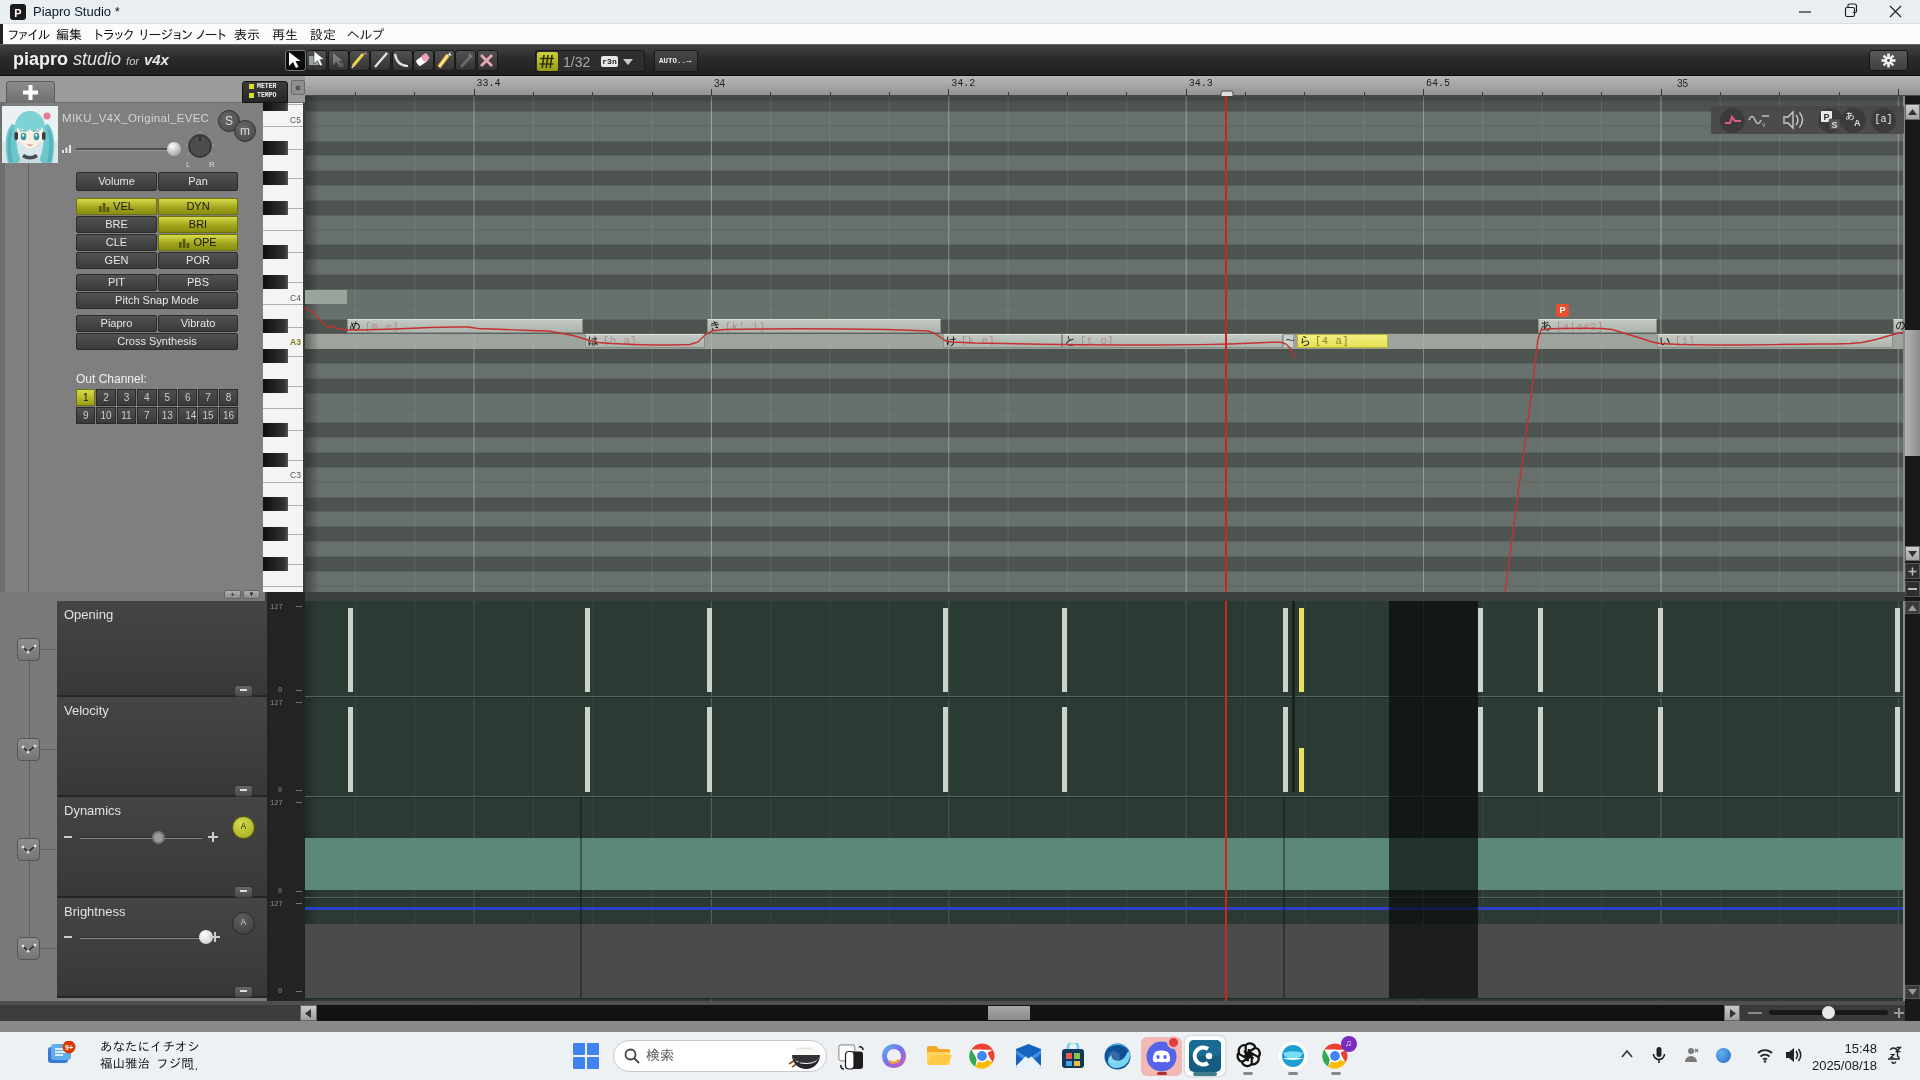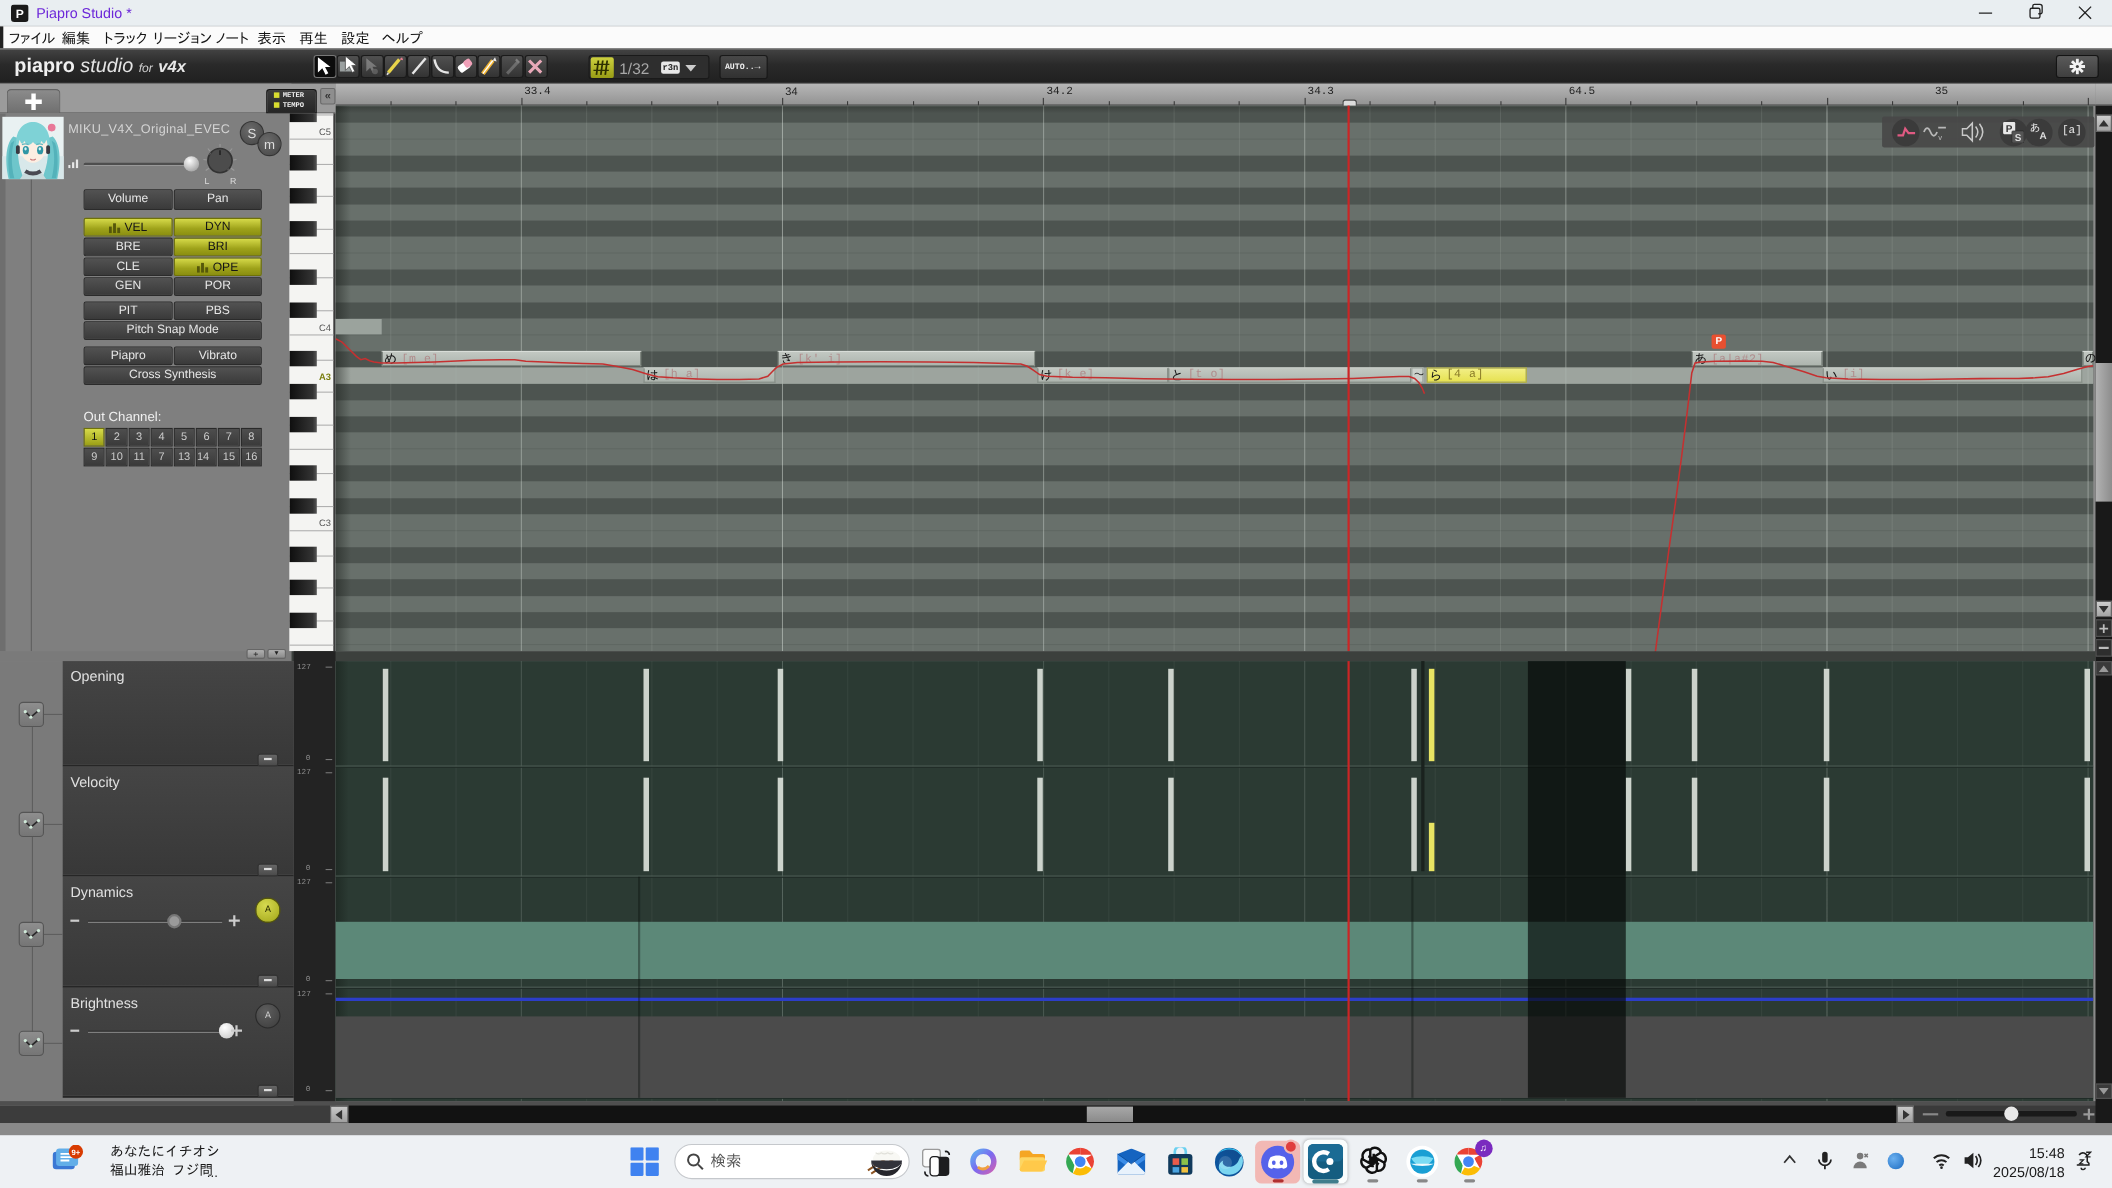--- a/index.html
+++ b/index.html
@@ -17,21 +17,21 @@
 #roll{left:305px;top:96px;width:1598px;height:496px;overflow:hidden}
 #lanes{left:305px;top:601px;width:1598px;height:400px;overflow:hidden;background:#2b3a33}
 #vscroll{left:1905px;top:96px;width:15px;height:925px;background:#191919}
 #taskbar{left:0;top:1032px;width:1920px;height:48px;background:#eef1f4}
 </style></head><body>
 <div id="titlebar" class="ab">
     <svg class="ab" style="left:10px;top:4px" width="16" height="16">
       <rect width="16" height="16" rx="3" fill="#1a1a1a"></rect>
       <text x="8" y="12.5" font-size="11" font-weight="bold" fill="#fff" text-anchor="middle" font-family="Liberation Sans">P</text>
     </svg>
-    <div class="ab" style="left:33px;top:4px;font-size:13px;color:#6d28d9">Piapro Studio *</div>
+    <div class="ab" style="left:33px;top:4px;font-size:13px;color:#0f172a">Piapro Studio *</div>
     <svg class="ab" style="left:1790px;top:0" width="130" height="24" stroke="#222" stroke-width="1.2" fill="none">
       <line x1="9" y1="12" x2="21" y2="12"></line>
       <rect x="55.5" y="7.5" width="9" height="9" rx="1.5"></rect>
       <path d="M58 7.5 v-2 a1.5 1.5 0 0 1 1.5-1.5 h5 a2 2 0 0 1 2 2 v5 a1.5 1.5 0 0 1 -1.5 1.5 h-2"></path>
       <path d="M100 6 l11 11 M111 6 l-11 11"></path>
     </svg>
   </div>
 <div id="menubar" class="ab"></div>
 <div class="ab" style="left:0;top:24px;width:3px;height:20px;background:#222"></div>
 <svg style="position:absolute;left:8.0px;top:27.5px;overflow:visible" width="43" height="17" fill="#161616">
@@ -261,21 +261,21 @@
 <div class="ab" style="left:137.2px;top:389px;width:19.4px;height:17px;background:linear-gradient(#4e4e4e,#3a3a3a);color:#ccc;border:1px solid #2a2a2a;font-size:10px;text-align:center;line-height:16px">4</div>
 <div class="ab" style="left:157.6px;top:389px;width:19.4px;height:17px;background:linear-gradient(#4e4e4e,#3a3a3a);color:#ccc;border:1px solid #2a2a2a;font-size:10px;text-align:center;line-height:16px">5</div>
 <div class="ab" style="left:178.0px;top:389px;width:19.4px;height:17px;background:linear-gradient(#4e4e4e,#3a3a3a);color:#ccc;border:1px solid #2a2a2a;font-size:10px;text-align:center;line-height:16px">6</div>
 <div class="ab" style="left:198.4px;top:389px;width:19.4px;height:17px;background:linear-gradient(#4e4e4e,#3a3a3a);color:#ccc;border:1px solid #2a2a2a;font-size:10px;text-align:center;line-height:16px">7</div>
 <div class="ab" style="left:218.8px;top:389px;width:19.4px;height:17px;background:linear-gradient(#4e4e4e,#3a3a3a);color:#ccc;border:1px solid #2a2a2a;font-size:10px;text-align:center;line-height:16px">8</div>
 <div class="ab" style="left:76.0px;top:407px;width:19.4px;height:17px;background:linear-gradient(#4e4e4e,#3a3a3a);color:#ccc;border:1px solid #2a2a2a;font-size:10px;text-align:center;line-height:16px">9</div>
 <div class="ab" style="left:96.4px;top:407px;width:19.4px;height:17px;background:linear-gradient(#4e4e4e,#3a3a3a);color:#ccc;border:1px solid #2a2a2a;font-size:10px;text-align:center;line-height:16px">10</div>
 <div class="ab" style="left:116.8px;top:407px;width:19.4px;height:17px;background:linear-gradient(#4e4e4e,#3a3a3a);color:#ccc;border:1px solid #2a2a2a;font-size:10px;text-align:center;line-height:16px">11</div>
 <div class="ab" style="left:137.2px;top:407px;width:19.4px;height:17px;background:linear-gradient(#4e4e4e,#3a3a3a);color:#ccc;border:1px solid #2a2a2a;font-size:10px;text-align:center;line-height:16px">7</div>
 <div class="ab" style="left:157.6px;top:407px;width:19.4px;height:17px;background:linear-gradient(#4e4e4e,#3a3a3a);color:#ccc;border:1px solid #2a2a2a;font-size:10px;text-align:center;line-height:16px">13</div>
-<div class="ab" style="left:178.0px;top:407px;width:19.4px;height:17px;background:linear-gradient(#4e4e4e,#3a3a3a);color:#ccc;border:1px solid #2a2a2a;font-size:10px;text-align:left;line-height:16px">14</div>
+<div class="ab" style="left:178.0px;top:407px;width:19.4px;height:17px;background:linear-gradient(#4e4e4e,#3a3a3a);color:#ccc;border:1px solid #2a2a2a;font-size:10px;text-align:right;line-height:16px">14</div>
 <div class="ab" style="left:198.4px;top:407px;width:19.4px;height:17px;background:linear-gradient(#4e4e4e,#3a3a3a);color:#ccc;border:1px solid #2a2a2a;font-size:10px;text-align:center;line-height:16px">15</div>
 <div class="ab" style="left:218.8px;top:407px;width:19.4px;height:17px;background:linear-gradient(#4e4e4e,#3a3a3a);color:#ccc;border:1px solid #2a2a2a;font-size:10px;text-align:center;line-height:16px">16</div>
 <div id="ruler" class="ab"></div>
 <div class="ab" style="left:354.8px;top:92px;width:1px;height:4px;background:#3a3a3a"></div>
 <div class="ab" style="left:414.1px;top:92px;width:1px;height:4px;background:#3a3a3a"></div>
 <div class="ab" style="left:473.5px;top:89px;width:1px;height:7px;background:#3a3a3a"></div>
 <div class="ab" style="left:532.9px;top:92px;width:1px;height:4px;background:#3a3a3a"></div>
 <div class="ab" style="left:592.2px;top:92px;width:1px;height:4px;background:#3a3a3a"></div>
 <div class="ab" style="left:651.5px;top:92px;width:1px;height:4px;background:#3a3a3a"></div>
 <div class="ab" style="left:476.5px;top:78px;font-size:10px;color:#1f1f1f;font-family:'Liberation Mono',monospace">33.4</div>
@@ -296,21 +296,21 @@
 <div class="ab" style="left:1188.7px;top:78px;font-size:10px;color:#1f1f1f;font-family:'Liberation Mono',monospace">34.3</div>
 <div class="ab" style="left:1423.1px;top:89px;width:1px;height:7px;background:#3a3a3a"></div>
 <div class="ab" style="left:1482.4px;top:92px;width:1px;height:4px;background:#3a3a3a"></div>
 <div class="ab" style="left:1541.8px;top:92px;width:1px;height:4px;background:#3a3a3a"></div>
 <div class="ab" style="left:1601.1px;top:92px;width:1px;height:4px;background:#3a3a3a"></div>
 <div class="ab" style="left:1426.1px;top:78px;font-size:10px;color:#1f1f1f;font-family:'Liberation Mono',monospace">64.5</div>
 <div class="ab" style="left:1660.5px;top:89px;width:1px;height:7px;background:#3a3a3a"></div>
 <div class="ab" style="left:1719.8px;top:92px;width:1px;height:4px;background:#3a3a3a"></div>
 <div class="ab" style="left:1779.2px;top:92px;width:1px;height:4px;background:#3a3a3a"></div>
 <div class="ab" style="left:1838.5px;top:92px;width:1px;height:4px;background:#3a3a3a"></div>
-<div class="ab" style="left:1759px;top:78px;font-size:10px;color:#1f1f1f;font-family:Liberation Mono, monospace">35</div>
+<div class="ab" style="left:1677px;top:78px;font-size:10px;color:#1f1f1f;font-family:Liberation Sans, sans-serif">35</div>
 <div class="ab" style="left:1897.9px;top:89px;width:1px;height:7px;background:#3a3a3a"></div>
 <svg class="ab" style="left:1220px;top:90px" width="14" height="13">
     <path d="M1 3 a2 2 0 0 1 2-2 h8 a2 2 0 0 1 2 2 v3.5 l-6 5.5 -6-5.5z" fill="#dcdcdc" stroke="#4a4a4a" stroke-width="1"></path>
   </svg>
 <div id="keys" class="ab">
     <div class="ab" style="left:0;top:8.0px;width:42px;height:1px;background:#b0b0b0"></div>
     <div class="ab" style="left:0;top:30.3px;width:42px;height:1px;background:#b0b0b0"></div>
     <div class="ab" style="left:0;top:52.6px;width:42px;height:1px;background:#b0b0b0"></div>
     <div class="ab" style="left:0;top:82.2px;width:42px;height:1px;background:#b0b0b0"></div>
     <div class="ab" style="left:0;top:111.9px;width:42px;height:1px;background:#b0b0b0"></div>

